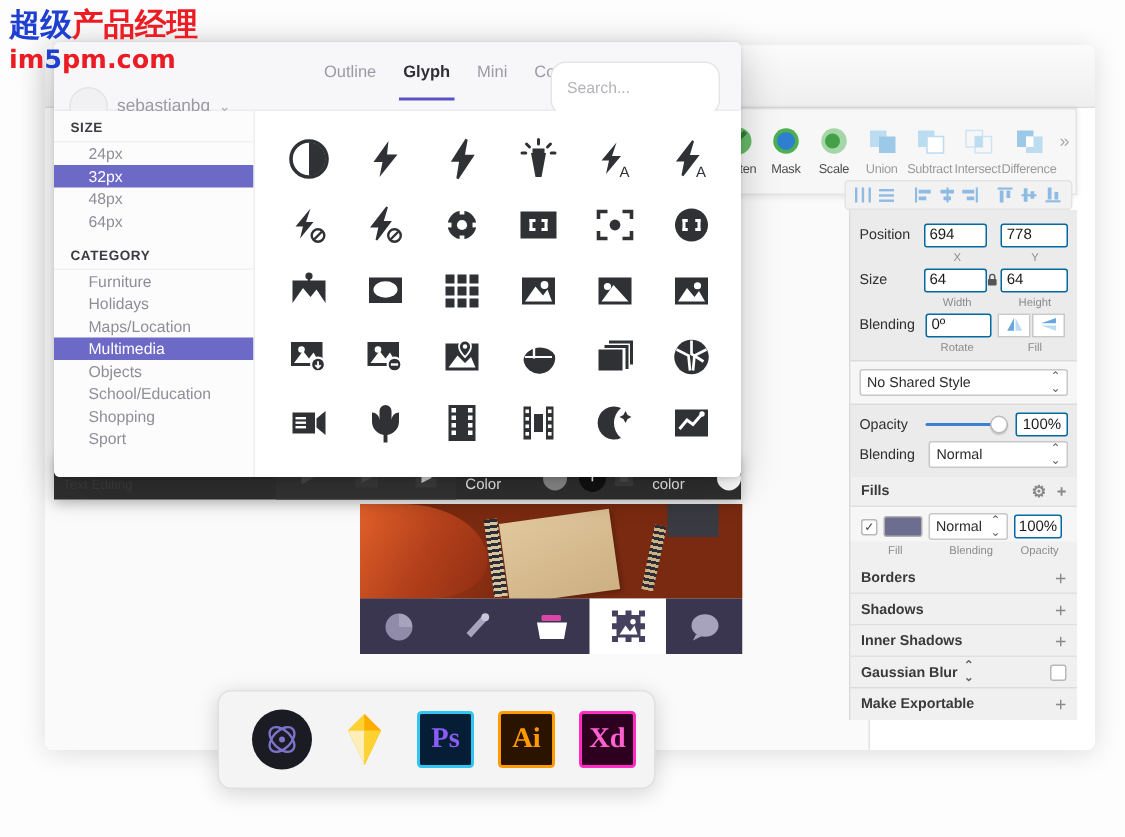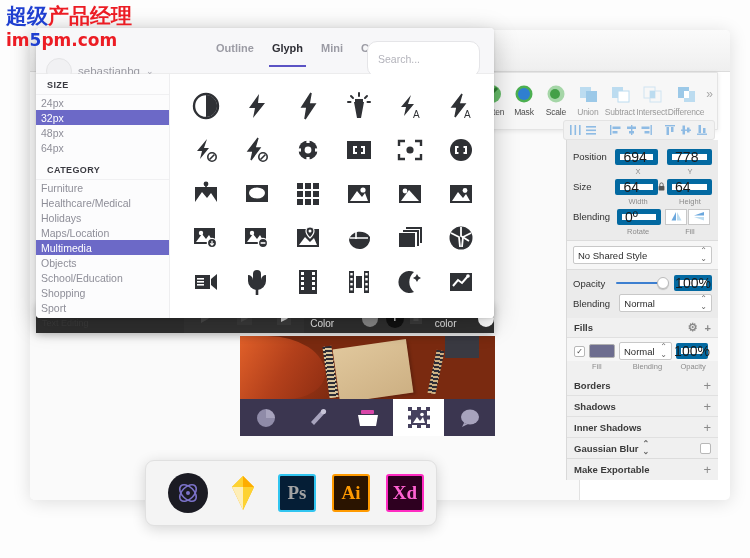--- a/index.html
+++ b/index.html
@@ -53,22 +53,22 @@
   
   .inspector {
     position: absolute; left: 566px; top: 140px; width: 152px; height: 340px;
     background: #f0f0f0; border-left: 1px solid #d9d9d9;
     font-size: 9.5px; color: #2c2c2c;
   }
   .insp-rows { padding: 6px 6px 4px 6px; background: #ebebeb; }
   .irow { display: flex; align-items: center; height: 21px; }
   .ilabel { width: 44px; font-size: 9.5px; color: #2f2f2f; }
   .ifield {
-    background: #fff; border: 5px solid #0369a1; border-radius: 2px;
-    height: 16px; font-size: 14px; color: #1a1a1a;
+    background: #fff; border: 1px solid #0369a1; border-radius: 2px;
+    height: 16px; font-size: 10px; color: #1a1a1a;
     padding: 0 3px; display: flex; align-items: center;
   }
   .w44 { width: 44px; }
   .w46 { width: 46px; }
   .sub { display: flex; font-size: 7.5px; color: #8b8b8b; padding-left: 44px; }
   .sub span { text-align: center; }
   .lock { width: 9px; text-align: center; font-size: 8px; color: #555; }
   .flipbox {
     display: flex; gap: 1px; margin-left: 4px;
   }
@@ -185,41 +185,41 @@
   }
   .brand-logo {
     width: 26px; height: 26px; border-radius: 50%; background: #f1f1f3;
     border: 1px solid #e4e4e6;
   }
   .brand-name { font-size: 11.5px; color: #9a9aa2; }
   .brand-chev { font-size: 9px; color: #a9a9b2; }
   .tabs {
     position: absolute; left: 180px; top: 14px; display: flex; gap: 18px;
   }
-  .ptab { font-size: 11px; color: #9b9ba4; position: relative; padding-bottom: 9px; font-weight: bold; }
+  .ptab { font-size: 11px; color: #9b9ba4; position: relative; padding-bottom: 9px; }
   .ptab.active { color: #2f2f36; font-weight: bold; }
   .ptab.active::after {
     content: ""; position: absolute; left: -3px; right: -3px; bottom: -4px;
     height: 2px; background: #5b53c4;
   }
   .psearch {
     position: absolute; right: 14px; top: 13px; width: 113px; height: 36px;
     background: #ffffff; border: 1px solid #e5e5e8; border-radius: 10px;
     font-size: 10.5px; color: #b3b3bb; padding: 0 10px; display: flex; align-items: center;
   }
   .picker-side {
     position: absolute; left: 0; top: 46px; width: 134px; bottom: 0;
     background: #fcfcfd; border-right: 1px solid #eeeef0; overflow: hidden;
   }
   .side-head {
     font-size: 9px; font-weight: bold; color: #3b3b42; letter-spacing: 0.4px;
     padding: 6px 11px 4px 11px; border-bottom: 1px solid #f0f0f2;
   }
   .side-item {
-    font-size: 10.5px; color: #8e8e98; padding: 2px 5px; height: 15px; line-height: 12px;
+    font-size: 10.5px; color: #8e8e98; padding: 2px 23px; height: 15px; line-height: 12px;
   }
   .side-item.sel { background: #6c69c7; color: #ffffff; }
   .side-sep { height: 4px; }
   .picker-grid {
     position: absolute; left: 134px; top: 46px; right: 0; bottom: 0;
     background: #ffffff; padding: 10px 8px 0 10px;
     display: grid; grid-template-columns: repeat(6, 1fr); grid-auto-rows: 44px;
     align-items: center; justify-items: center;
   }
   .gcell { width: 34px; height: 34px; display: flex; align-items: center; justify-content: center; }
@@ -254,21 +254,21 @@
     background: #f4f4f4; border: 1px solid #e0e0e0; border-radius: 9px;
     box-shadow: 0 3px 14px rgba(0,0,0,0.16);
     display: flex; align-items: center; gap: 16px; padding: 0 22px;
   }
   .dock-icon { width: 42px; height: 42px; display: flex; align-items: center; justify-content: center; }
   .ps, .ai, .xd {
     width: 38px; height: 38px; border-radius: 3px;
     display: flex; align-items: center; justify-content: center;
     font-family: "Liberation Serif", serif; font-size: 19px; font-weight: bold;
   }
-  .ps { background: #051e36; border: 2px solid #31c5f0; color: #a3a3a3; }
+  .ps { background: #051e36; border: 2px solid #31c5f0; color: #8b5cf6; }
   .ai { background: #2a1400; border: 2px solid #ff9a00; color: #ff9a00; }
   .xd { background: #2e0020; border: 2px solid #ff2bc2; color: #ff61d2; }
   .sketch-dia { width: 38px; height: 40px; }
   .ring {
     width: 40px; height: 40px; border-radius: 50%; background: #1b1b23;
     display: flex; align-items: center; justify-content: center;
   }
 
   
   .watermark { position: absolute; left: 6px; top: 2px; pointer-events: none; }
@@ -668,21 +668,20 @@
 
     <div class="picker-side">
       <div class="side-head">SIZE</div>
       <div class="side-item">24px</div>
       <div class="side-item sel">32px</div>
       <div class="side-item">48px</div>
       <div class="side-item">64px</div>
       <div class="side-sep"></div>
       <div class="side-head">CATEGORY</div>
       <div class="side-item">Furniture</div>
-      <div class="side-item">Healthcare/Medical</div>
       <div class="side-item">Holidays</div>
       <div class="side-item">Maps/Location</div>
       <div class="side-item sel">Multimedia</div>
       <div class="side-item">Objects</div>
       <div class="side-item">School/Education</div>
       <div class="side-item">Shopping</div>
       <div class="side-item">Sport</div>
     </div>
 
     <div class="picker-grid">

